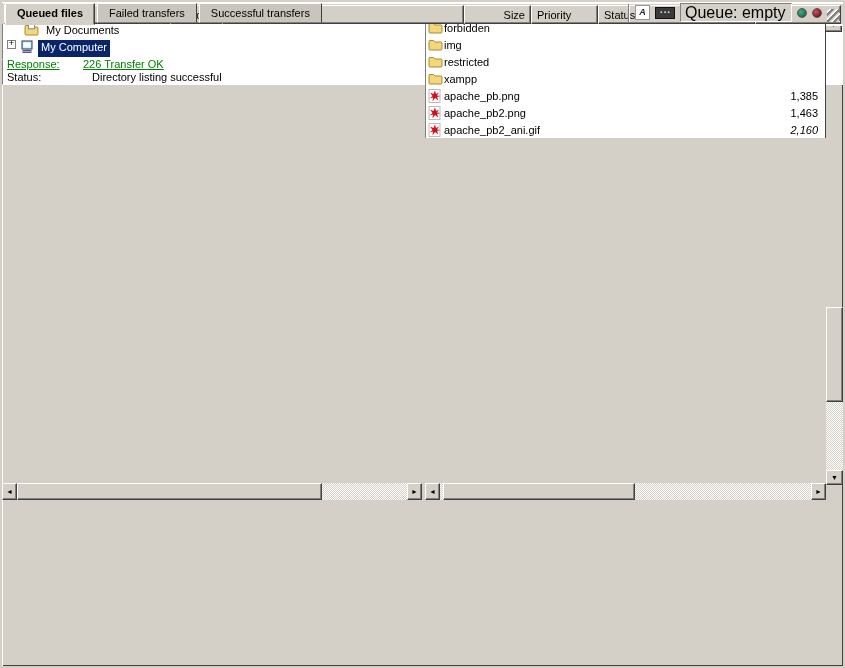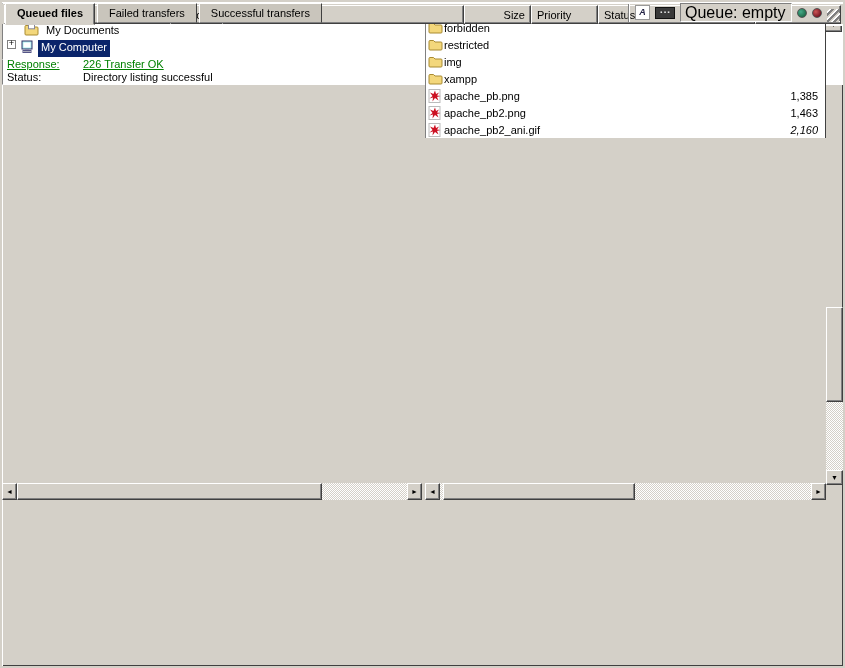--- a/index.html
+++ b/index.html
@@ -50,21 +50,21 @@
   #quickconnect-btn { height:22px; padding:0 9px; font-family:"Liberation Sans",sans-serif; font-size:11px; }
   #quickconnect-dd { width:16px; height:22px; display:flex; align-items:center; justify-content:center; font-size:7px; }
 
   
   #log { left:0; top:98; right:0; height:87; background:#fff; border:1px solid; border-color:#808080 #fff #fff #808080;
     padding:3px 22px 0 4px; }
   .log-line { display:flex; height:13px; line-height:13px; white-space:nowrap; }
   .log-label { width:76px; flex:0 0 76px; }
   .log-command { color:#00008b; }
   .log-response { color:#008000;text-decoration:underline; }
-  .log-status { color:#000; }
+  .log-status { color:#000;gap:9px; }
   #log-vscroll { right:1px; top:99; width:17px; height:85; display:flex; flex-direction:column; }
 
   
   .sb-track { background-image:linear-gradient(45deg,#d4d0c8 25%,transparent 25%,transparent 75%,#d4d0c8 75%),linear-gradient(45deg,#d4d0c8 25%,transparent 25%,transparent 75%,#d4d0c8 75%);
     background-size:2px 2px; background-position:0 0,1px 1px; background-color:#fff; position:relative; flex:1; }
   .sb-btn { width:17px; height:15px; flex:0 0 15px; display:flex; align-items:center; justify-content:center; font-size:7px; line-height:1; }
   .sb-thumb { position:absolute; }
   .hscroll { display:flex; flex-direction:row; height:17px; }
   .hscroll .sb-btn { height:17px; width:15px; }
 
@@ -434,30 +434,30 @@
       </span>
     <span class="cell-name">forbidden</span>
     <span class="cell-size" style="flex:0 0 110px;"></span>
   </div>
   <div class="file-row">
     <span class="icon">
         <svg width="15" height="12">
           <path d="M1 2.5 Q1 1.5 2 1.5 L5.5 1.5 L7 3 L13 3 Q14 3 14 4 L14 10 Q14 11 13 11 L2 11 Q1 11 1 10 Z" fill="#f3d77b" stroke="#a98b33"></path>
         </svg>
       </span>
-    <span class="cell-name">restricted</span>
+    <span class="cell-name">img</span>
     <span class="cell-size" style="flex:0 0 110px;"></span>
   </div>
   <div class="file-row">
     <span class="icon">
         <svg width="15" height="12">
           <path d="M1 2.5 Q1 1.5 2 1.5 L5.5 1.5 L7 3 L13 3 Q14 3 14 4 L14 10 Q14 11 13 11 L2 11 Q1 11 1 10 Z" fill="#f3d77b" stroke="#a98b33"></path>
         </svg>
       </span>
-    <span class="cell-name">img</span>
+    <span class="cell-name">restricted</span>
     <span class="cell-size" style="flex:0 0 110px;"></span>
   </div>
   <div class="file-row">
     <span class="icon">
         <svg width="15" height="12">
           <path d="M1 2.5 Q1 1.5 2 1.5 L5.5 1.5 L7 3 L13 3 Q14 3 14 4 L14 10 Q14 11 13 11 L2 11 Q1 11 1 10 Z" fill="#f3d77b" stroke="#a98b33"></path>
         </svg>
       </span>
     <span class="cell-name">xampp</span>
     <span class="cell-size" style="flex:0 0 110px;"></span>

